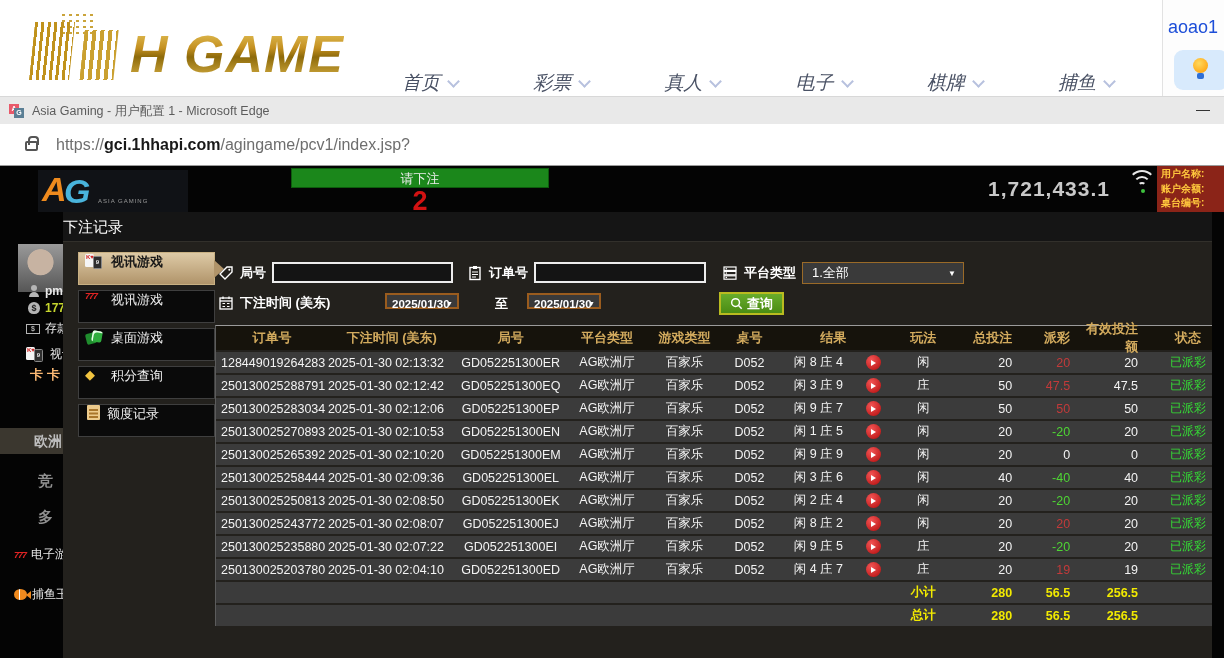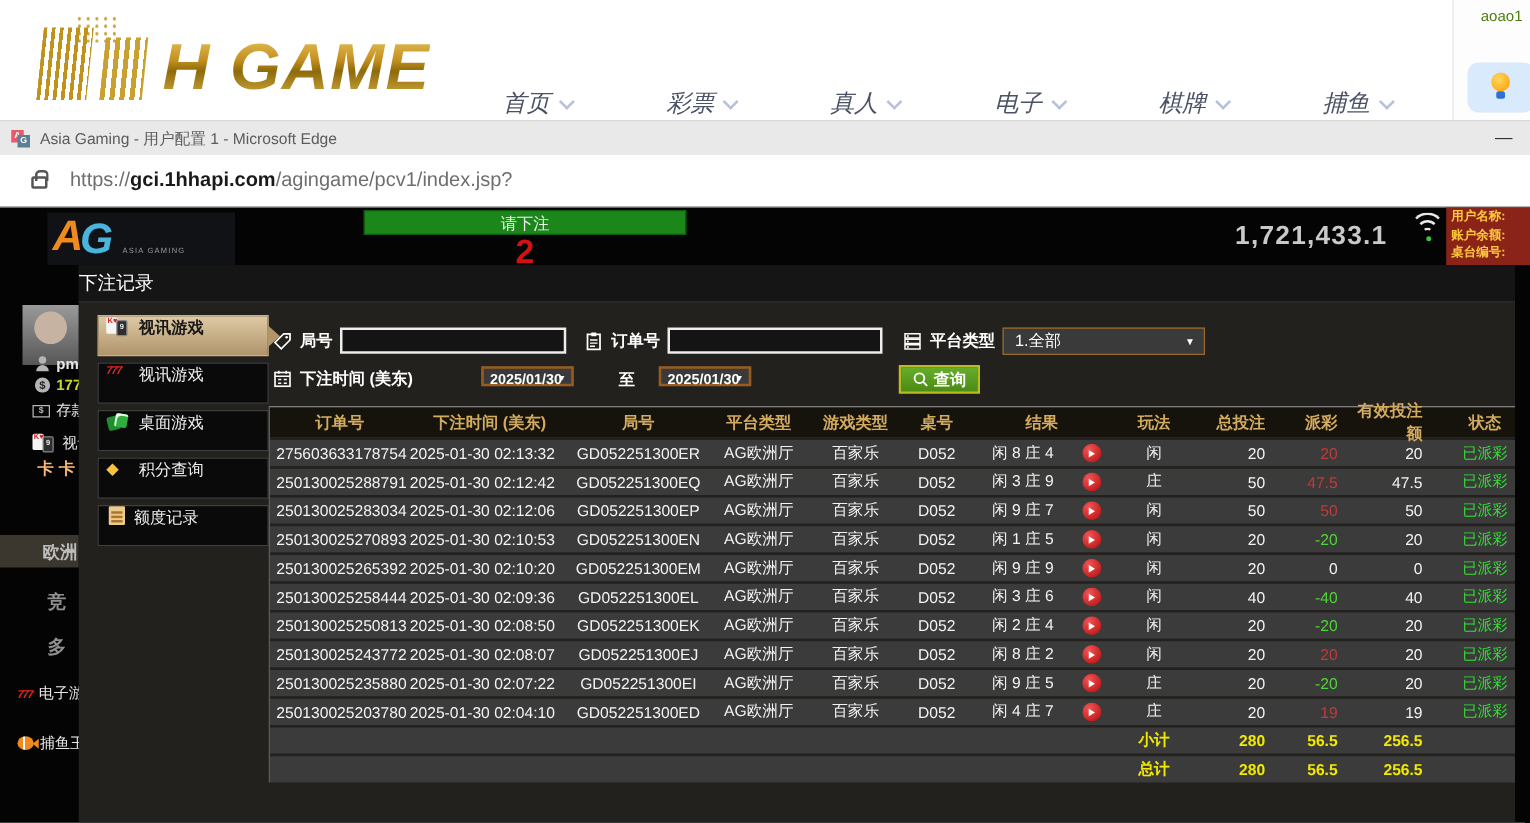--- a/index.html
+++ b/index.html
@@ -20,21 +20,21 @@
     letter-spacing:1px; background:linear-gradient(180deg,#ecd06a 0%,#c49020 40%,#8d6a0a 55%,#e4bc4e 100%);
     -webkit-background-clip:text; background-clip:text; color:transparent; white-space:nowrap; }
   .top-nav { position:absolute; left:402px; top:0; width:712px; height:96px; display:flex;
     justify-content:space-between; align-items:flex-end;font-style:italic; }
   .nav-item { display:flex; align-items:center; gap:9px; cursor:pointer; }
   .nav-label { font-size:19px; color:#4a5265; }
   .chev { width:9px; height:9px; border-right:2px solid #b7c1de; border-bottom:2px solid #b7c1de;
     transform:rotate(45deg); margin-top:-4px; }
   .header-divider { position:absolute; left:1162px; top:0; width:1px; height:96px; background:#e2e2e2; }
   .account-panel { position:absolute; left:1163px; top:0; width:61px; height:96px; background:#fdfdfd; }
-  .account-name { position:absolute; right:6px; top:6px; font-size:12px; color:#4d7c0f; }
+  .account-name { position:absolute; right:6px; top:17px; font-size:18px; color:#1d4ed8; }
   .bulb-box { position:absolute; left:11px; top:50px; width:54px; height:40px; background:#d8eafc; border-radius:9px; }
   .bulb { position:absolute; left:19px; top:8px; width:15px; height:15px; border-radius:50%;
     background:radial-gradient(circle at 40% 35%, #ffd95e, #ff9800); }
   .bulb-base { position:absolute; left:23px; top:23px; width:7px; height:6px; background:#2f6fd6; border-radius:2px; }
 
   
   .edge-titlebar { position:absolute; left:0; top:96px; width:1224px; height:28px; background:#e9e9e9;
     border-top:1px solid #d8d8d8; }
   .favicon { position:absolute; left:9px; top:7px; width:16px; height:14px; }
   .fav-a { position:absolute; left:0; top:0; width:10px; height:10px; background:#e8596a; color:#fff;
@@ -409,21 +409,21 @@
           <div class="th w-resulth">结果</div>
           <div class="th w-play">玩法</div>
           <div class="th w-bet num h-bet">总投注</div>
           <div class="th w-payout num h-payout">派彩</div>
           <div class="th w-valid num h-valid">有效投注额</div>
           <div class="th w-status">状态</div>
         </div>
 
         <div id="tbody">
             <div class="trow">
-    <div class="c w-order c-order">275603633178754</div>
+    <div class="c w-order c-order">128449019264283</div>
     <div class="c w-time c-time">2025-01-30 02:13:32</div>
     <div class="c w-round">GD052251300ER</div>
     <div class="c w-plat">AG欧洲厅</div>
     <div class="c w-game">百家乐</div>
     <div class="c w-table">D052</div>
     <div class="c w-result">闲 8 庄 4</div>
     <div class="c w-btn">
       <span class="playbtn">
                   <span class="tri"></span>
                 </span>

